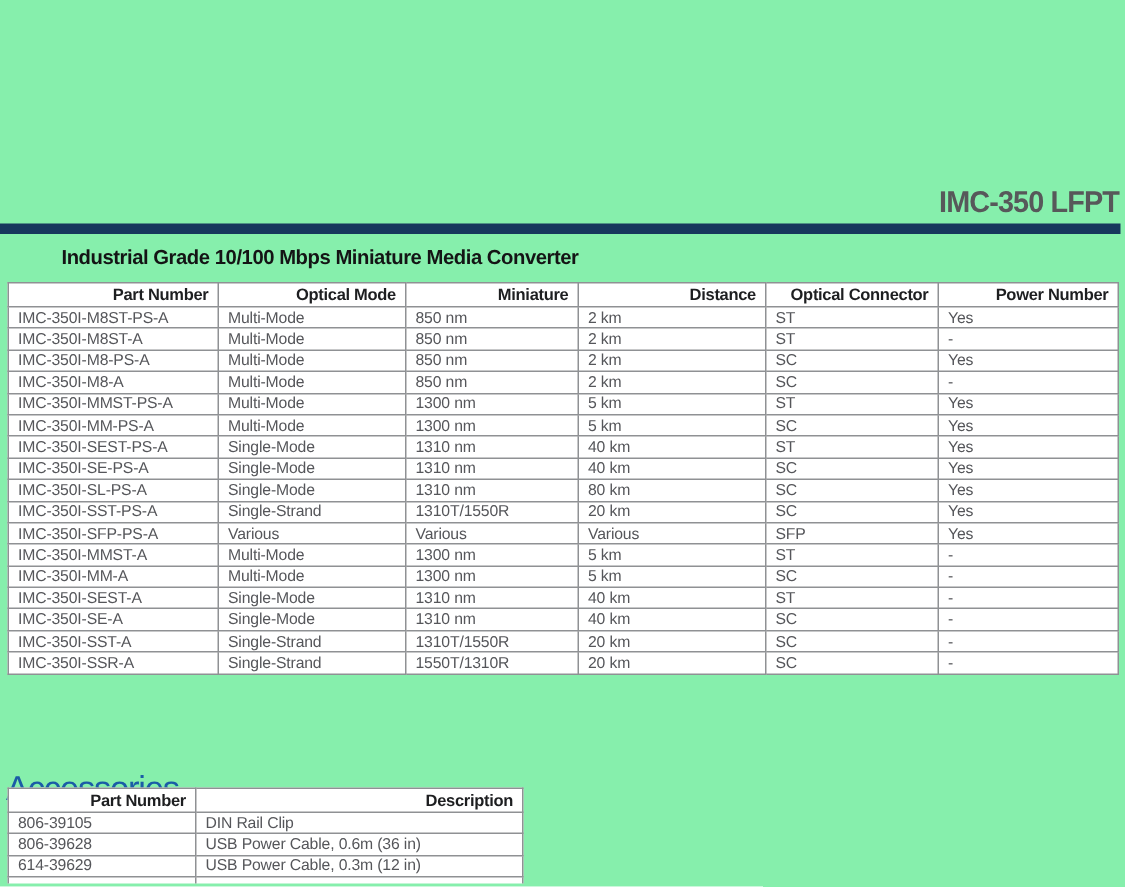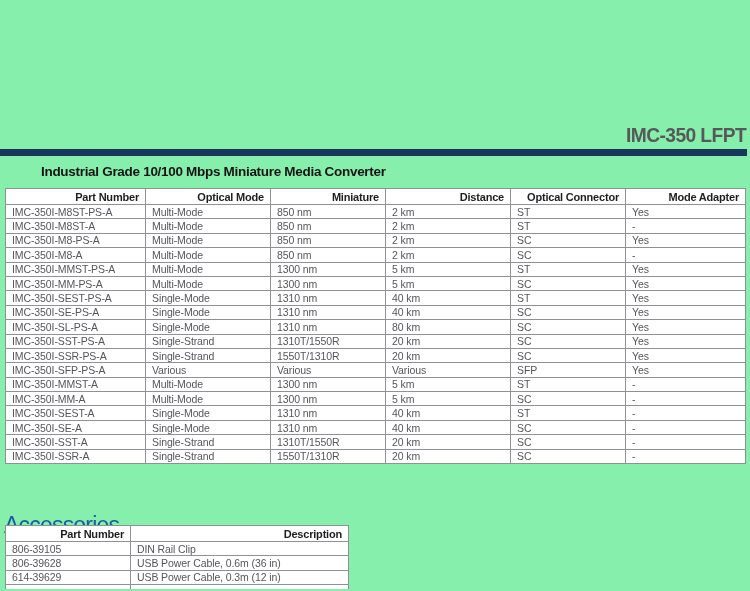--- a/index.html
+++ b/index.html
@@ -126,21 +126,21 @@
         <col class="c4">
         <col class="c5">
     </colgroup>
     <thead>
       <tr>
           <th>Part Number</th>
           <th>Optical Mode</th>
           <th>Miniature</th>
           <th>Distance</th>
           <th>Optical Connector</th>
-          <th>Mode Adapter</th>
+          <th>Power Number</th>
         </tr>
     </thead>
     <tbody>
         <tr>
           <td>IMC-350I-M8ST-PS-A</td>
           <td>Multi-Mode</td>
           <td>850 nm</td>
           <td>2 km</td>
           <td>ST</td>
           <td>Yes</td>
@@ -206,28 +206,20 @@
           <td>Single-Mode</td>
           <td>1310 nm</td>
           <td>80 km</td>
           <td>SC</td>
           <td>Yes</td>
         </tr>
         <tr>
           <td>IMC-350I-SST-PS-A</td>
           <td>Single-Strand</td>
           <td>1310T/1550R</td>
-          <td>20 km</td>
-          <td>SC</td>
-          <td>Yes</td>
-        </tr>
-        <tr>
-          <td>IMC-350I-SSR-PS-A</td>
-          <td>Single-Strand</td>
-          <td>1550T/1310R</td>
           <td>20 km</td>
           <td>SC</td>
           <td>Yes</td>
         </tr>
         <tr>
           <td>IMC-350I-SFP-PS-A</td>
           <td>Various</td>
           <td>Various</td>
           <td>Various</td>
           <td>SFP</td>

